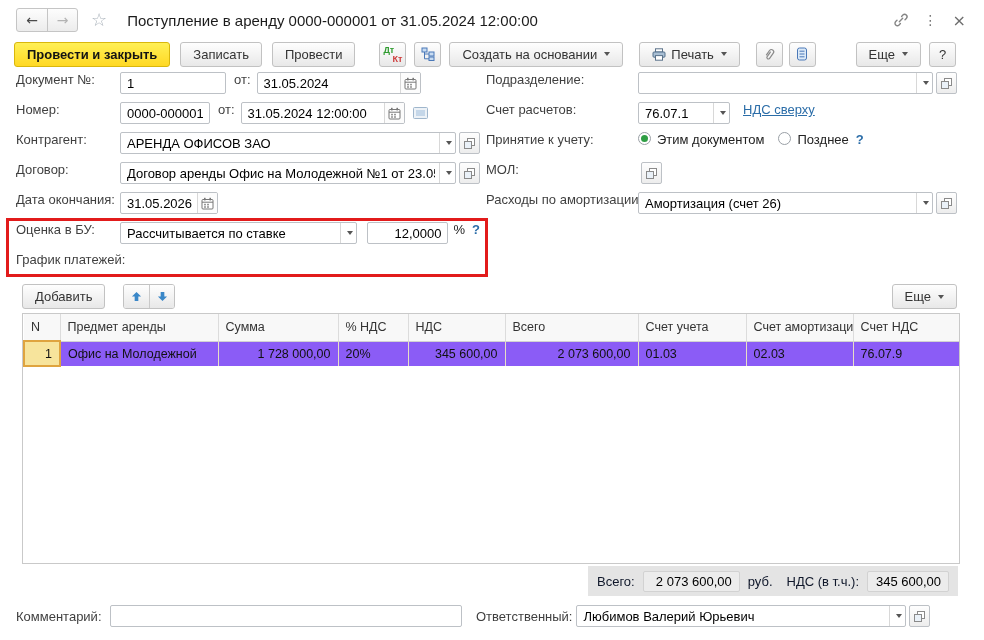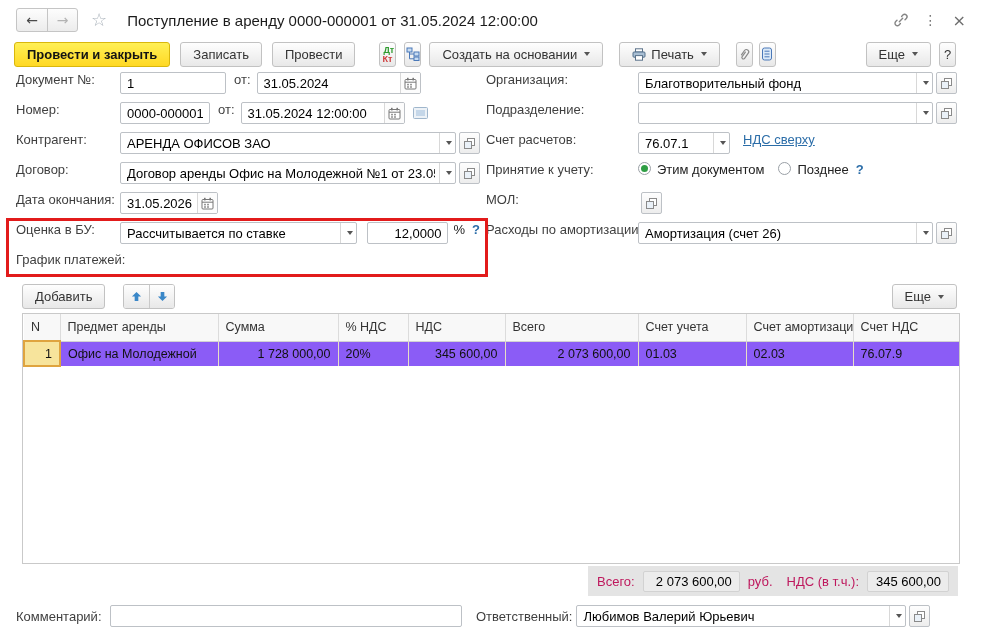--- a/index.html
+++ b/index.html
@@ -14,21 +14,21 @@
 .navbtn.fwd{border-left:1px solid #C5C5C5;color:#B3B3B3}
 .star{margin-left:13px;font-size:18px;color:#ADB5BD;line-height:1}
 .title{margin-left:20px;font-size:15px;color:#1B1B1B;white-space:nowrap}
 .winicons{margin-left:auto;display:flex;align-items:center;gap:15px;color:#7A7A7A}
 .dots{font-size:14px}
 .closex{font-size:16px;color:#6E6E6E}
 
 .toolbar{position:absolute;left:14px;top:41px;right:28px;height:26px;display:flex;align-items:center}
 .btn{height:25px;display:inline-flex;align-items:center;justify-content:center;gap:5px;padding:0 12px;border:1px solid #C2C2C2;border-radius:3px;background:linear-gradient(#FEFEFE,#E8E8E8);color:#333;font-size:13px;font-family:inherit;cursor:default;white-space:nowrap}
 .btn.primary{background:linear-gradient(#FFF055,#FFD824);border-color:#D9B70C;font-weight:700;color:#131313}
-.btn.iconbtn{width:17px;padding:0}
+.btn.iconbtn{width:27px;padding:0}
 .caret{width:0;height:0;border-left:3.5px solid transparent;border-right:3.5px solid transparent;border-top:4px solid #555;margin-left:2px}
 .mr10{margin-right:10px}.mr8{margin-right:8px}.mr24{margin-right:24px}.mr16{margin-right:16px}.mr6{margin-right:6px}
 .dtkt{position:relative}
 .dtkt .dt{position:absolute;left:3px;top:2px;font-size:9px;font-weight:700;color:#2E9B2E}
 .dtkt .kt{position:absolute;right:3px;bottom:2px;font-size:9px;font-weight:700;color:#CE3B3B}
 .btn.more{margin-left:auto;margin-right:8px}
 
 .col-left{position:absolute;left:16px;top:72px;width:464px}
 .col-right{position:absolute;left:486px;top:72px;width:471px}
 .row{display:flex;height:22px;margin-bottom:8px}
@@ -58,21 +58,21 @@
 .arrbtn+.arrbtn{border-left:1px solid #C9C9C9}
 .tblwrap{position:absolute;left:22px;top:313px;width:938px;height:251px;border:1px solid #C9C9C9;background:#fff}
 table.tbl{border-collapse:collapse;table-layout:fixed;width:100%;font-size:12.5px}
 .tbl th{height:27px;font-weight:400;text-align:left;padding:0 7px;background:#F8F8F8;color:#333;border-right:1px solid #DCDCDC;border-bottom:1px solid #D2D2D2;overflow:hidden;white-space:nowrap}
 .tbl td{height:25px;padding:0 7px;background:#8b5cf6;border-right:1px solid #E7DEC4;overflow:hidden;white-space:nowrap;color:#111}
 .tbl .num{text-align:right}
 .tbl td.ncell{background:#F7E49C;border:2px solid #DFA43F;text-align:right}
 .tbl th:last-child,.tbl td:last-child{border-right:none}
 
 .totals{position:absolute;left:588px;top:566px;width:370px;height:30px;background:#E4E4E4;display:flex;align-items:center;padding:0 9px;gap:8px}
-.totals .tlbl{color:#be185d;white-space:nowrap}
+.totals .tlbl{color:#0f172a;white-space:nowrap}
 .totals .tbox{background:#ECECEC;border:1px solid #D2D2D2;border-radius:2px;height:21px;display:flex;align-items:center;justify-content:flex-end;padding:0 7px;color:#000;white-space:nowrap}
 .tbox.w1{width:118px}.tbox.w2{width:99px}
 .footer{position:absolute;left:16px;top:605px;right:26px;display:flex;align-items:center}
 svg{display:block}
 </style>
 </head>
 <body>
 
 <div class="window">
 
@@ -259,35 +259,20 @@
       </div>
       <span style="margin-left:5px;color:#222">%</span>
       <span class="qm" style="margin-left:7px">?</span>
     </div>
     <div class="row" style="height:16px">
       <span class="lbl">График платежей:</span>
     </div>
   </div>
 
   <div class="col-right">
-    <div class="row">
-      <span class="lbl">Организация:</span>
-      <div class="fld grow">
-        <span class="val">Благотворительный фонд</span>
-        <span class="combo-arr">
-            <span class="caret"></span>
-          </span>
-      </div>
-      <button class="openbtn">
-          <svg width="11" height="11" viewBox="0 0 11 11">
-            <rect x="3.5" y="0.5" width="7" height="7" fill="#fff" stroke="#8A8A8A"></rect>
-            <rect x="0.5" y="3.5" width="7" height="7" fill="#EAF1F8" stroke="#8A8A8A"></rect>
-          </svg>
-        </button>
-    </div>
     <div class="row">
       <span class="lbl">Подразделение:</span>
       <div class="fld grow">
         <span class="val"></span>
         <span class="combo-arr">
             <span class="caret"></span>
           </span>
       </div>
       <button class="openbtn">
           <svg width="11" height="11" viewBox="0 0 11 11">

